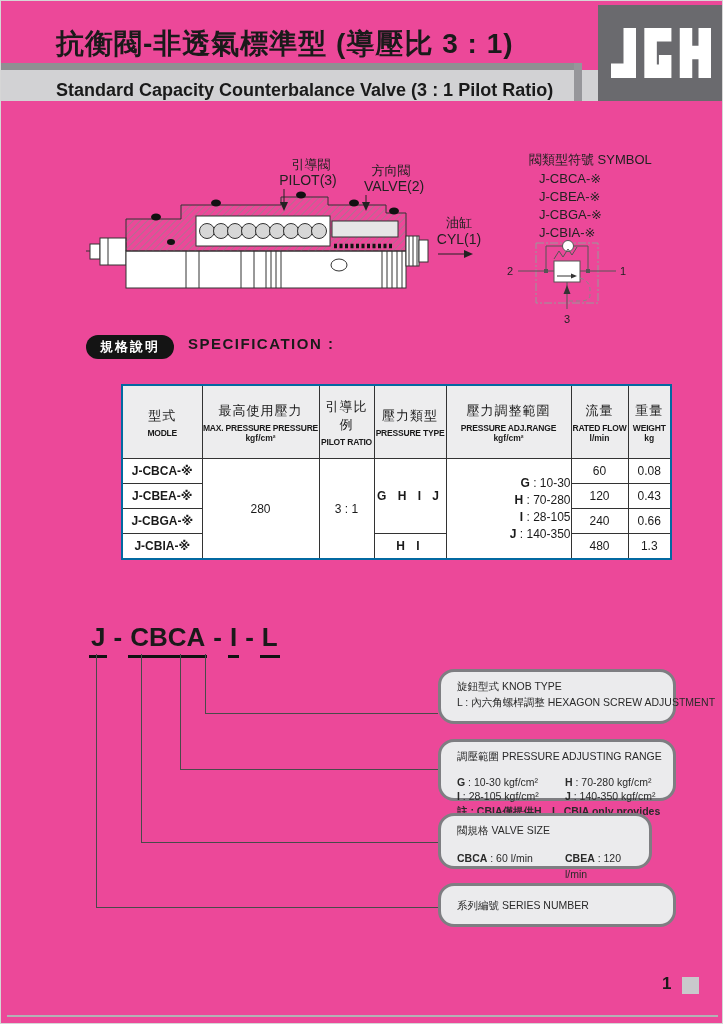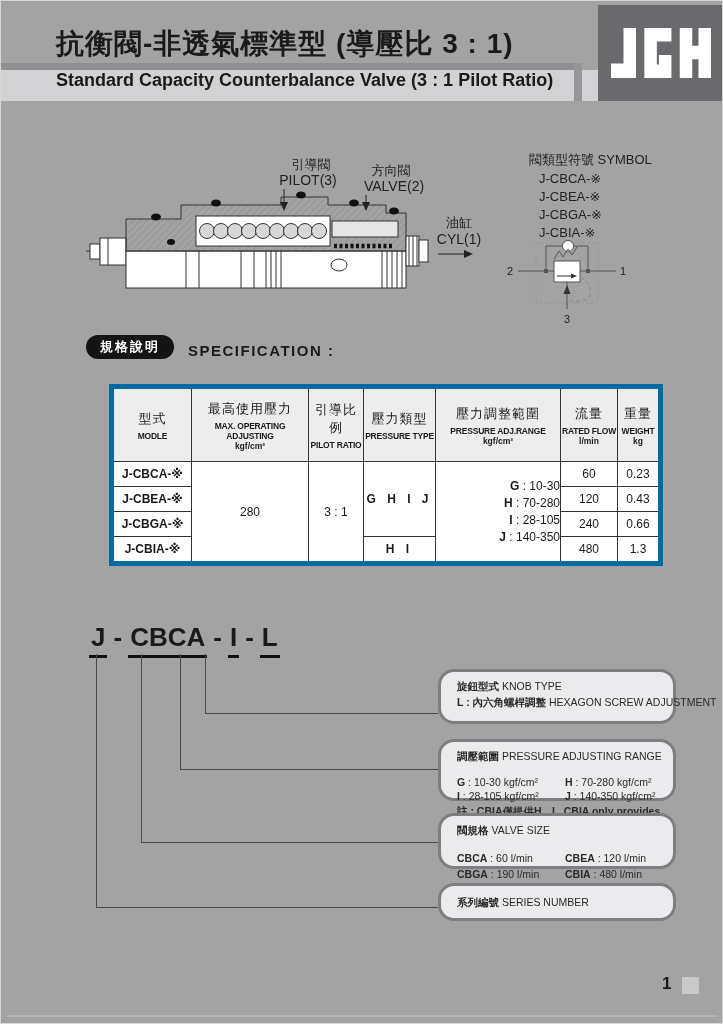--- a/index.html
+++ b/index.html
@@ -1,67 +1,67 @@
 <!DOCTYPE html>
 <html><head>
 <meta charset="utf-8">
 <style>
   html,body{margin:0;padding:0;background:#e9e9e9;}
   .page{
-    position:relative;width:723px;height:1024px;margin:0 auto;background:#a3a3a3;
+    position:relative;width:723px;height:1024px;margin:0 auto;background:#ec4899;
     font-family:"Liberation Sans","DejaVu Sans",sans-serif;color:#1a1a1a;
     overflow:hidden;border:1px solid #d6d6d6;box-sizing:border-box;padding-left:44px;
   }
   .abs{position:absolute;}
 
   
   .title-zh{left:55px;top:24px;font-size:28px;font-weight:bold;letter-spacing:1px;white-space:nowrap;}
   .hdr-strip{left:0;top:62px;width:573px;height:7px;background:#8f8f92;}
-  .hdr-band{left:0;top:69px;width:692px;height:31px;background:#d2d2d4;display:flex;align-items:flex-start;}
+  .hdr-band{left:0;top:69px;width:692px;height:31px;background:#d2d2d4;display:flex;align-items:flex-end;}
   .hdr-band .sub{margin-left:55px;font-size:18px;font-weight:bold;white-space:nowrap;}
   .band-edge{left:573px;top:62px;width:8px;height:38px;background:#96969a;}
   .logo-box{left:597px;top:4px;width:126px;height:96px;background:#6a6a6e;display:flex;align-items:center;justify-content:center;}
 
   
-  .sec-head{display:flex;align-items:flex-end;gap:14px;}
+  .sec-head{display:flex;align-items:flex-start;gap:14px;}
   .badge{background:#141414;color:#fff;font-weight:bold;font-size:13px;letter-spacing:2px;border-radius:12px;padding:4px 14px;line-height:1.2;}
   .sec-head .en{font-size:15px;font-weight:bold;letter-spacing:1.5px;}
 
   
   .drawing{left:85px;top:146px;width:620px;height:188px;}
   .drawing text{font-family:"Liberation Sans","DejaVu Sans",sans-serif;fill:#222;}
 
   
-  table.spec{left:108px;top:383px;border-collapse:collapse;table-layout:fixed;width:549px;border:5px solid #0369a1;}
+  table.spec{left:120px;top:383px;border-collapse:collapse;table-layout:fixed;width:549px;border:2px solid #0369a1;}
   table.spec th,table.spec td{border:1px solid #333;padding:0;}
   table.spec thead th{background:#ededee;height:72px;font-weight:normal;vertical-align:middle;text-align:center;}
   .th-zh{font-size:13px;letter-spacing:1px;}
   .th-en{font-size:8.5px;font-weight:bold;letter-spacing:-0.2px;margin-top:3px;}
   .th-unit{font-size:8.5px;font-weight:bold;}
   table.spec tbody td{height:24px;font-size:12px;text-align:center;vertical-align:middle;background:#fff;}
   td.model-cell{font-weight:bold;text-align:left;padding-left:7px;}
   td.ptype{font-weight:bold;letter-spacing:4px;}
   td.range-cell div{text-align:right;padding-left:16px;line-height:17px;}
   .key{font-weight:bold;}
 
   
   .order-code{left:88px;top:622px;display:flex;align-items:flex-start;font-size:26px;font-weight:bold;line-height:1.1;}
   .order-code .seg{border-bottom:3px solid #111;padding:0 2px 3px;}
   .order-code .dash{margin:0 6px;}
   .cline{background:#4a4a4a;}
 
   .callout{border:3px solid #7e7e82;border-radius:16px;background:#ebebed;box-sizing:border-box;
            padding:7px 8px 5px 16px;font-size:10.5px;line-height:1.5;color:#2a2a2a;}
   .callout .title{white-space:nowrap;}
-  .callout .zh{font-weight:bold;}
+  .callout .zh{font-weight:normal;}
   .grid2{display:grid;grid-template-columns:108px 1fr;margin-top:12px;}
   .box1{left:437px;top:668px;width:238px;height:55px;}
   .box2{left:437px;top:738px;width:238px;height:62px;line-height:1.35;}
-  .box3{left:437px;top:812px;width:238px;height:56px;}
-  .box4{left:437px;top:882px;width:238px;height:38px;display:flex;align-items:center;}
+  .box3{left:437px;top:812px;width:214px;height:56px;}
+  .box4{left:437px;top:882px;width:238px;height:44px;display:flex;align-items:center;}
   .note{font-weight:bold;}
 
   
   .pagenum{left:661px;top:973px;font-size:17px;font-weight:bold;}
   .pagesq{left:681px;top:976px;width:17px;height:17px;background:#c9c9cc;}
   .bottomrule{left:6px;top:1014px;width:711px;height:2px;background:#b2b2b5;}
 </style>
 </head>
 <body>
 
@@ -205,21 +205,21 @@
         <col style="width:43px">
     </colgroup>
     <thead>
       <tr>
         <th>
           <div class="th-zh">型式</div>
           <div class="th-en">MODLE</div>
         </th>
         <th>
           <div class="th-zh">最高使用壓力</div>
-          <div class="th-en">MAX. OPERATING ADJUSTING</div>
+          <div class="th-en">MAX. PRESSURE PRESSURE</div>
           <div class="th-unit">kgf/cm²</div>
         </th>
         <th>
           <div class="th-zh">引導比例</div>
           <div class="th-en">PILOT RATIO</div>
         </th>
         <th>
           <div class="th-zh">壓力類型</div>
           <div class="th-en">PRESSURE TYPE</div>
         </th>
@@ -246,21 +246,21 @@
         <td rowspan="4">280</td>
         <td rowspan="4">3 : 1</td>
         <td rowspan="3" class="ptype">G H I J</td>
         <td rowspan="4" class="range-cell">
           <div><span class="key">G</span><span> : 10-30</span></div>
           <div><span class="key">H</span><span> : 70-280</span></div>
           <div><span class="key">I</span><span> : 28-105</span></div>
           <div><span class="key">J</span><span> : 140-350</span></div>
         </td>
         <td>60</td>
-        <td>0.23</td>
+        <td>0.08</td>
       </tr>
       <tr>
         <td class="model-cell">J-CBEA-※</td>
         <td>120</td>
         <td>0.43</td>
       </tr>
       <tr>
         <td class="model-cell">J-CBGA-※</td>
         <td>240</td>
         <td>0.66</td>

